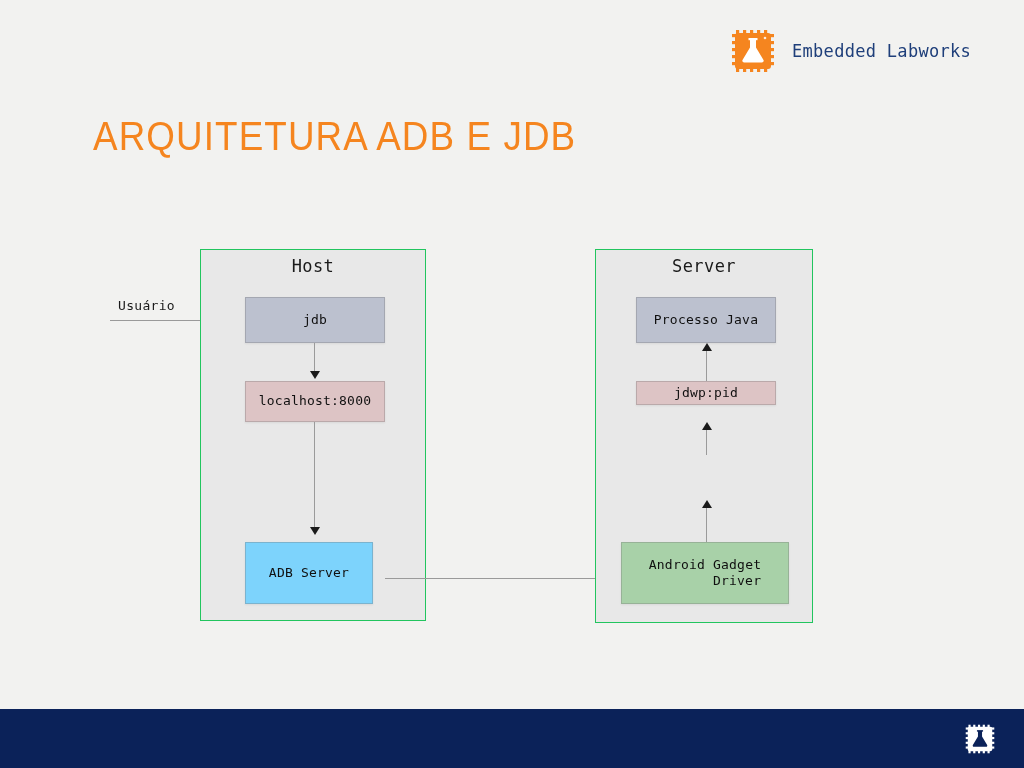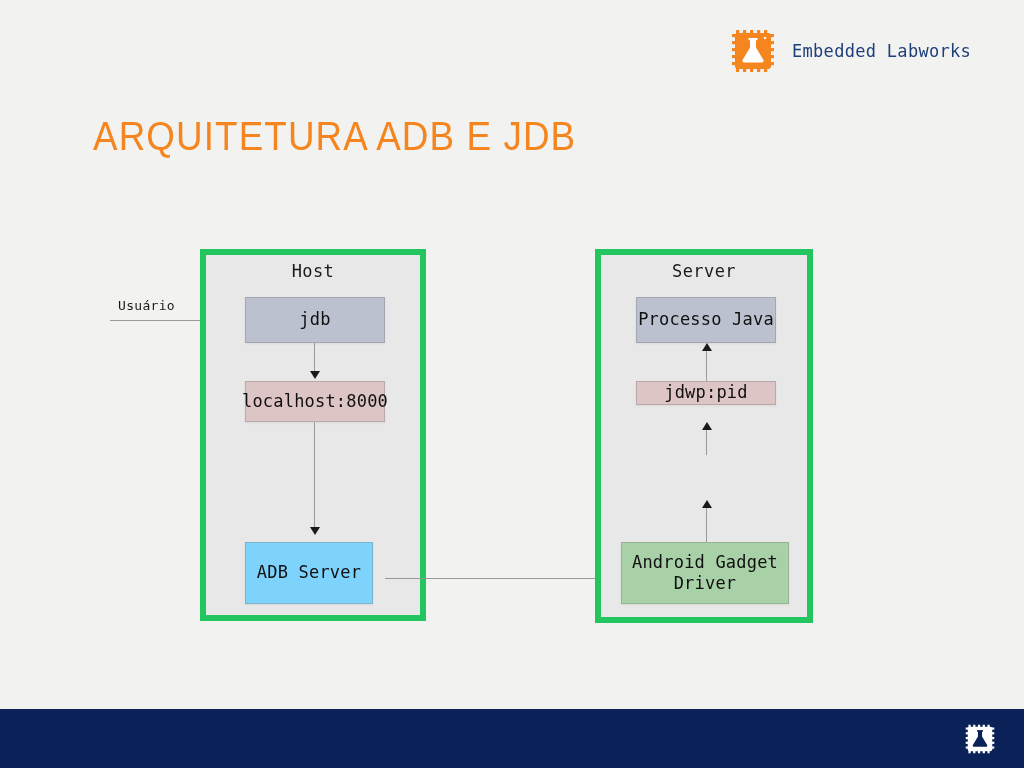--- a/index.html
+++ b/index.html
@@ -60,21 +60,21 @@
     position: absolute;
     left: 0;
     top: 0;
     width: 1024px;
     height: 708px;
   }
 
   .panel {
     position: absolute;
     background: #e8e8e8;
-    border: 6px solid #22c55e;
+    border: 1px solid #22c55e;
     box-sizing: border-box;
   }
   .panel-host   { left: 200px; top: 249px; width: 226px; height: 372px; }
   .panel-target { left: 595px; top: 249px; width: 218px; height: 374px; }
 
   .panel-label {
     position: absolute;
     top: 6px;
     left: 0;
     width: 100%;
@@ -84,22 +84,22 @@
     letter-spacing: 0.4px;
   }
 
   .node {
     position: absolute;
     box-sizing: border-box;
     border: 1px solid rgba(120,120,120,0.35);
     display: flex;
     align-items: center;
     justify-content: center;
-    text-align: center;
-    font-size: 17px;
+    text-align: right;
+    font-size: 13px;
     color: #101010;
     line-height: 1.25;
     letter-spacing: 0.2px;
     box-shadow: 0 1px 2px rgba(0,0,0,0.07);
   }
 
   
   .n-jdb       { left: 245px; top: 297px; width: 140px; height: 46px; background: #bcc1cf; }
   .n-localhost { left: 245px; top: 381px; width: 140px; height: 41px; background: #ddc4c5; }
   .n-adbserver { left: 245px; top: 542px; width: 128px; height: 62px; background: #7dd3fc; }

